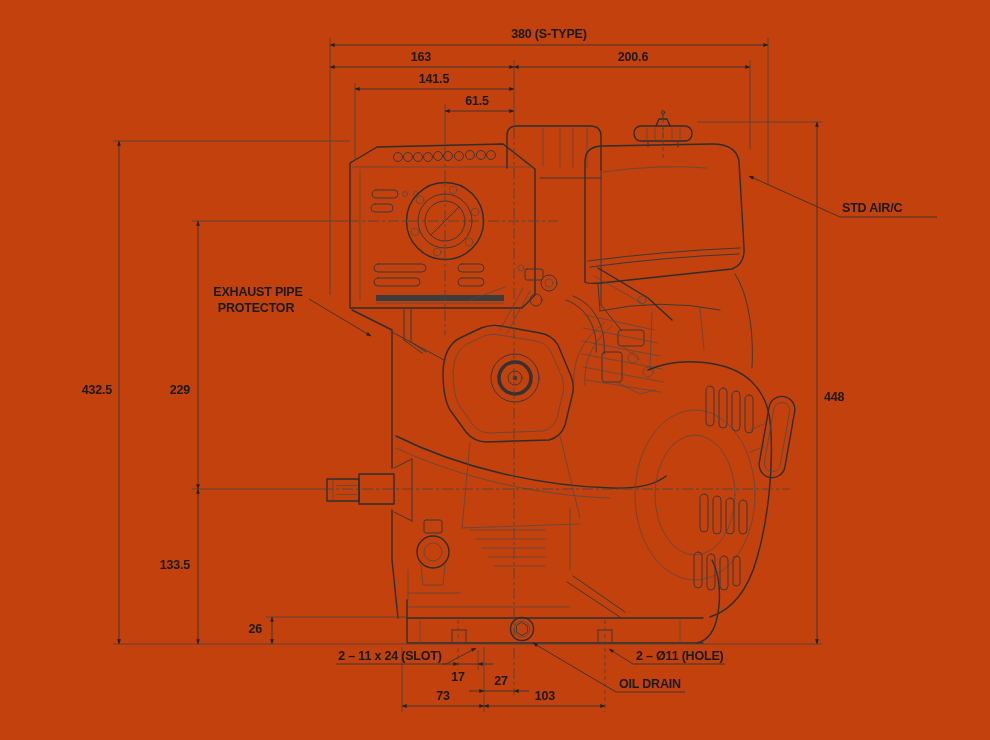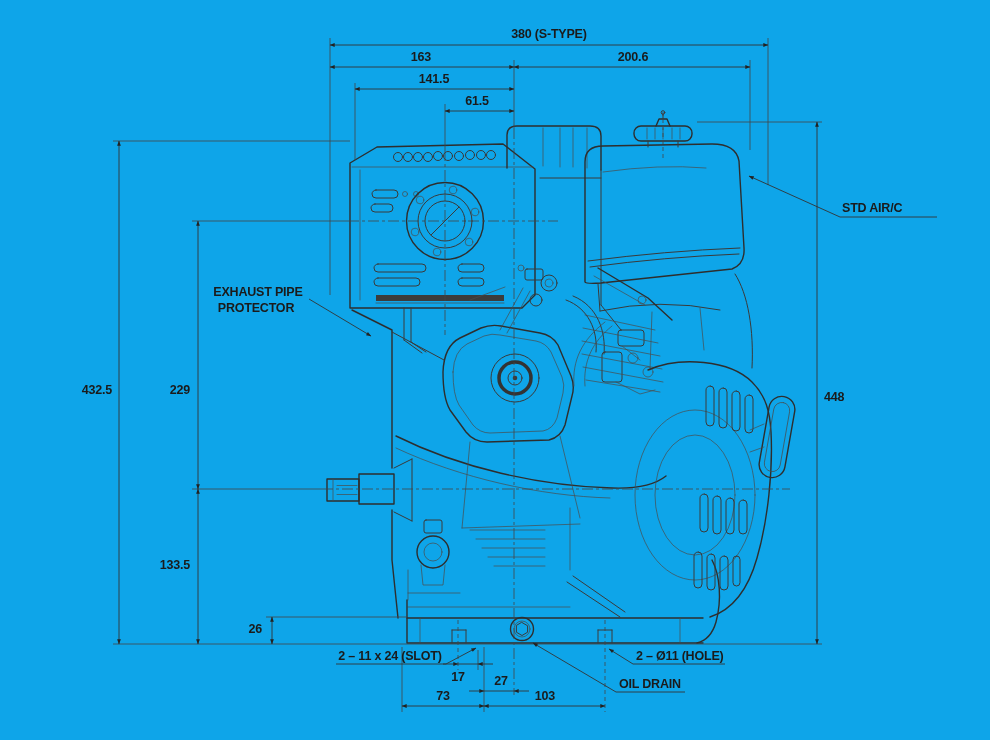--- a/index.html
+++ b/index.html
@@ -1,17 +1,17 @@
 <!DOCTYPE html>
 <html><head>
 <meta charset="utf-8">
 <style>
   html,body{margin:0;padding:0;background:#e8e8e6;}
   #stage{
-    width:990px;height:740px;background:#0ea5e9;position:relative;overflow:hidden;
+    width:990px;height:740px;background:#c2410c;position:relative;overflow:hidden;
     font-family:"Liberation Sans", sans-serif;
   }
   svg{display:block;}
   text{
     font-family:"Liberation Sans", sans-serif;
     font-size:12.5px;font-weight:bold;fill:#1b1b1b;letter-spacing:-0.2px;
   }
   .ln   {stroke:#2e2e2e;fill:none;stroke-width:1.4;stroke-linecap:round;stroke-linejoin:round;}
   .ln2  {stroke:#3a3a3a;fill:none;stroke-width:1;stroke-linecap:round;stroke-linejoin:round;}
   .fine {stroke:#4a4a4a;fill:none;stroke-width:0.7;stroke-linecap:round;}

